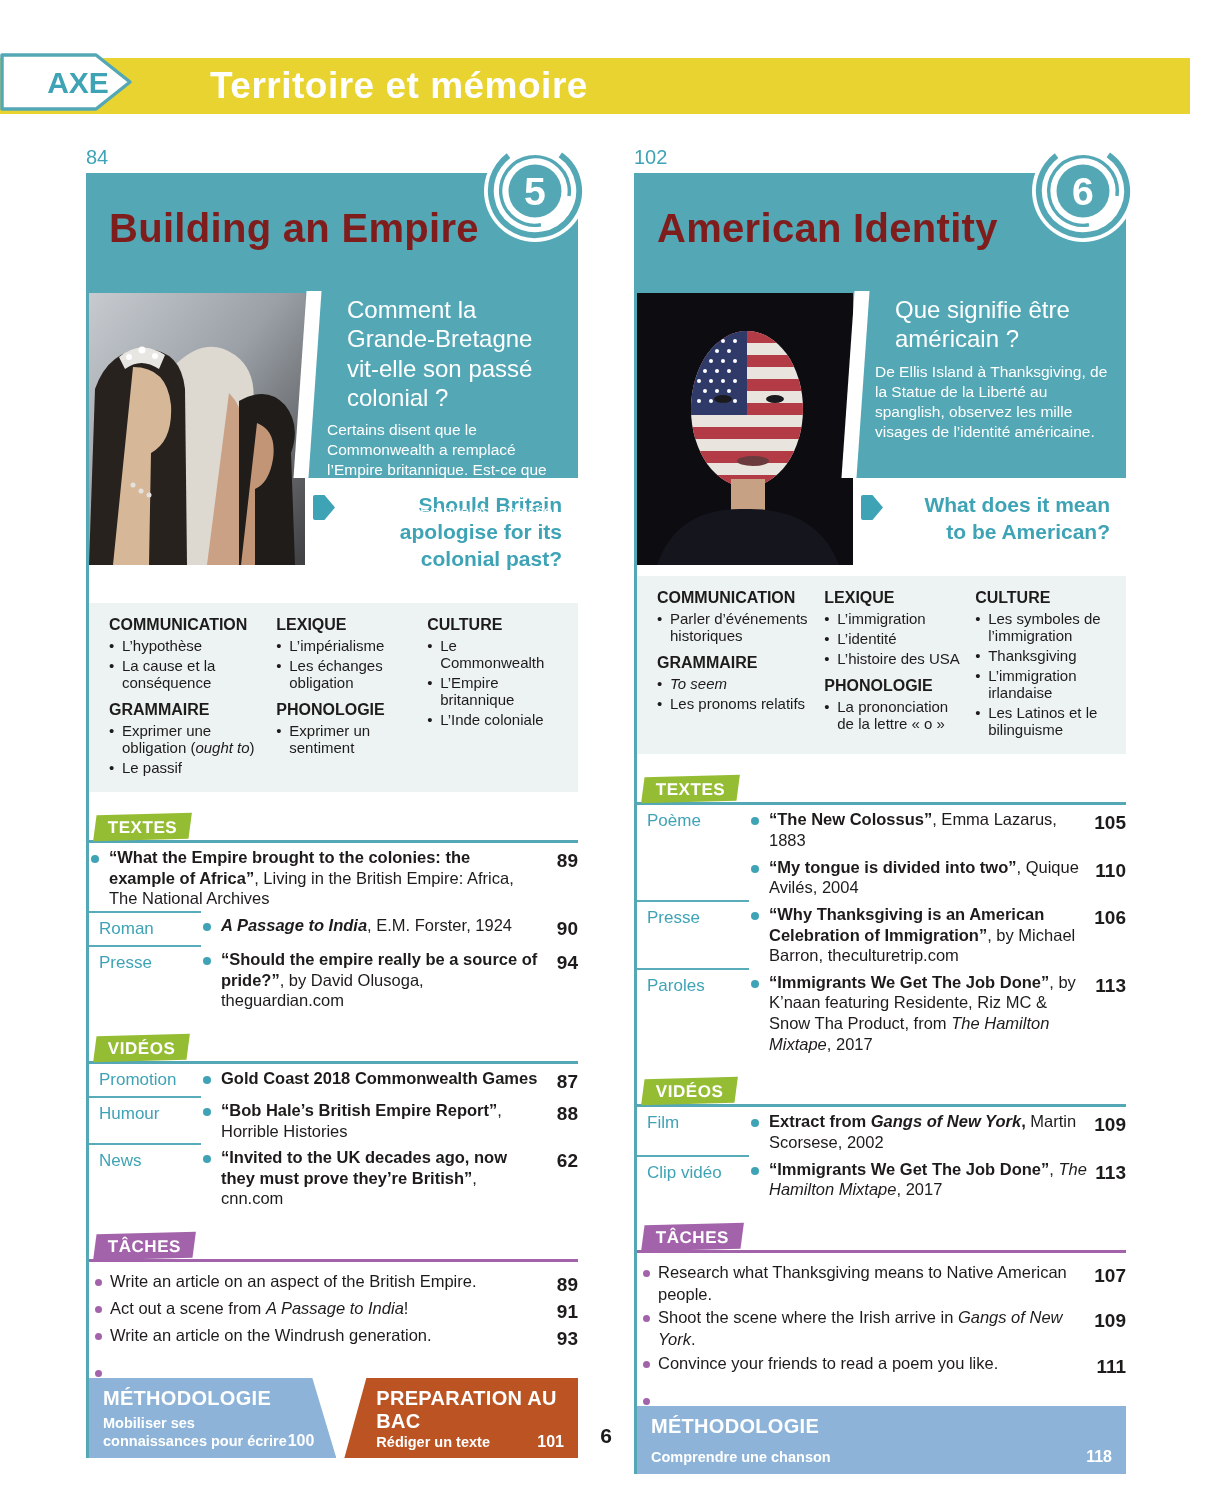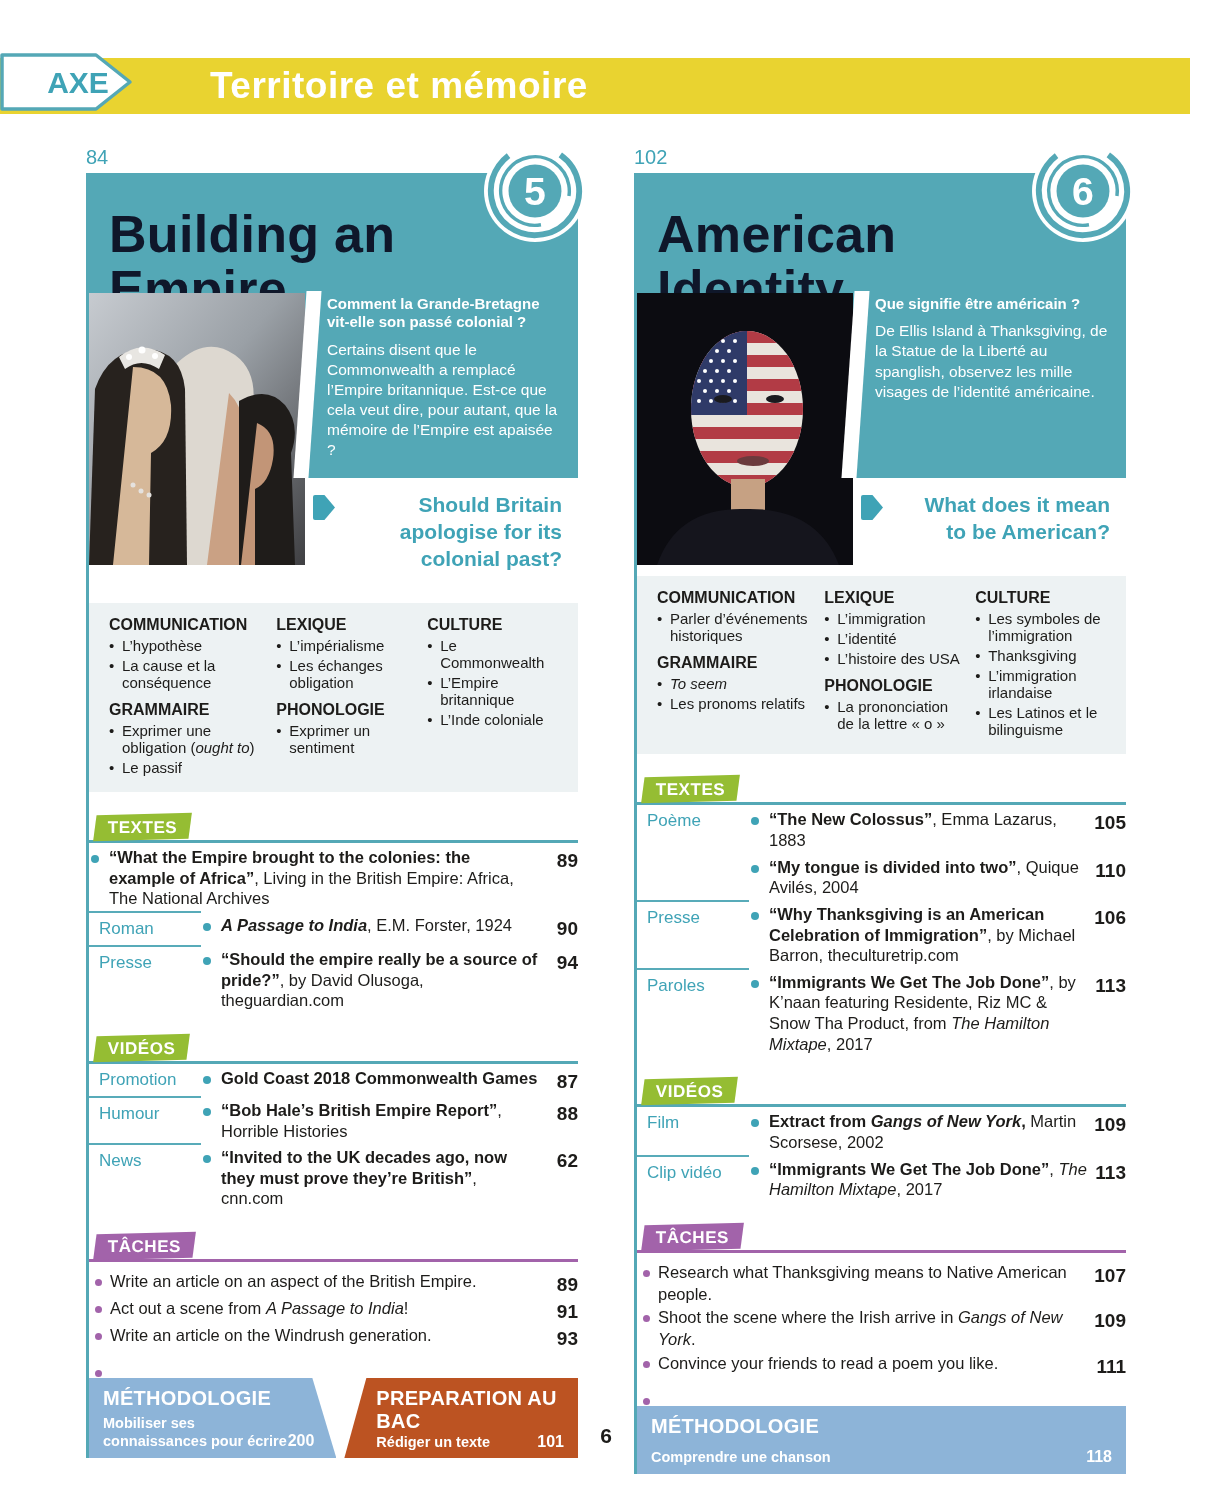--- a/index.html
+++ b/index.html
@@ -18,27 +18,27 @@
   .axe-tab{position:absolute;left:0;top:0;}
 
   
   .columns{position:absolute;top:146px;left:86px;width:1040px;display:flex;gap:56px;}
   .unit-col{width:492px;display:flex;flex-direction:column;height:1276px;}
   .unit-ref{font-size:20px;color:var(--tealtext);height:24px;margin-bottom:4px;}
   .col-body{border-left:3px solid var(--teal);flex:1;display:flex;flex-direction:column;}
 
   
   .unit-head{position:relative;background:var(--teal);height:305px;flex:none;}
-  .unit-title{color:#0f172a;font-weight:bold;font-size:52px;letter-spacing:.3px;padding:34px 90px 0 20px;line-height:1.05;}
+  .unit-title{color:#7f1d1d;font-weight:bold;font-size:40px;letter-spacing:.3px;padding:34px 90px 0 20px;line-height:1.05;}
   .unit-badge{position:absolute;top:-33px;right:-8px;width:102px;height:102px;}
   .unit-photo{position:absolute;left:0;top:120px;width:216px;height:272px;overflow:hidden;}
   .unit-photo svg{display:block;width:100%;height:100%;}
   .photo-wedge{position:absolute;left:211px;top:118px;width:15px;height:187px;background:#fff;transform:skewX(-4deg);}
   .intro{position:absolute;left:238px;top:122px;right:16px;color:#fff;}
-  .intro-q{font-size:15px;font-weight:bold;line-height:1.22;margin-bottom:8px;}
+  .intro-q{font-size:24px;font-weight:normal;line-height:1.22;margin-bottom:8px;margin-left:20px;}
   .intro-b{font-size:15.5px;line-height:1.3;}
 
   
   .key-q{display:flex;gap:18px;margin:14px 16px 0 224px;min-height:50px;text-align:right;}
   .arrow-icon{flex:none;width:22px;height:25px;background:var(--tealtext);margin-top:3px;
     clip-path:polygon(0 0,52% 0,100% 50%,52% 100%,0 100%);border-radius:2px;}
   .key-q-text{color:var(--tealtext);font-size:21px;font-weight:bold;line-height:1.28;}
 
   
   .skills{margin-top:30px;background:var(--graybox);padding:13px 14px 13px 20px;display:flex;gap:14px;flex:none;}
@@ -304,21 +304,21 @@
             <div class="entry-text"></div>
             <div class="entry-page"></div>
           </div>
         </div>
 
         <div class="foot-row">
           <div class="foot-box blue half-l">
             <div class="foot-label">MÉTHODOLOGIE</div>
             <div class="foot-sub">
               <div class="foot-text">Mobiliser ses connaissances pour écrire</div>
-              <div class="foot-page">200</div>
+              <div class="foot-page">100</div>
             </div>
           </div>
           <div class="foot-box orange half-r">
             <div class="foot-label">PREPARATION AU BAC</div>
             <div class="foot-sub">
               <div class="foot-text">Rédiger un texte</div>
               <div class="foot-page">101</div>
             </div>
           </div>
         </div>

